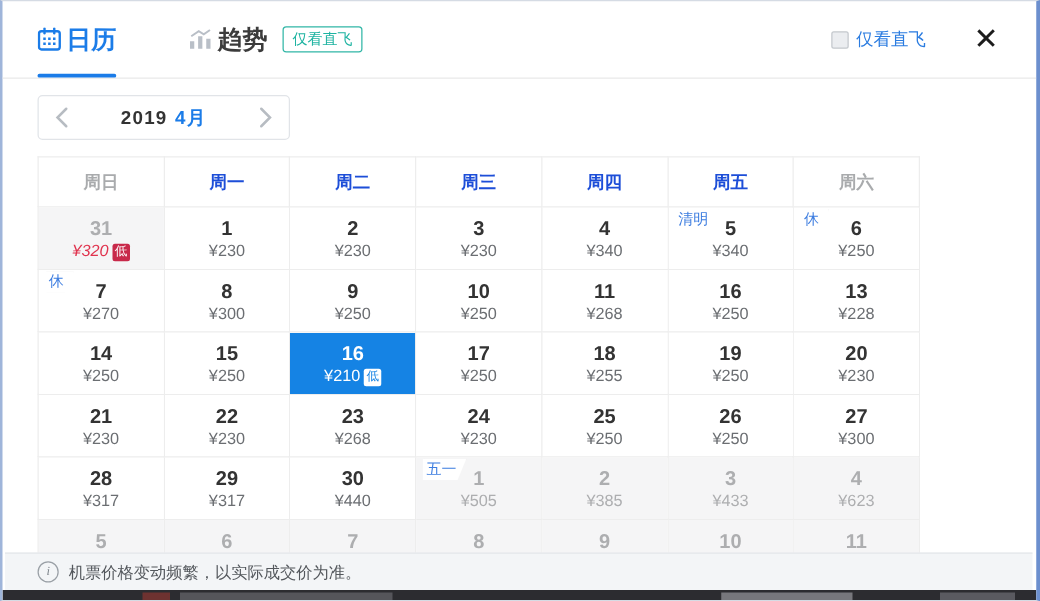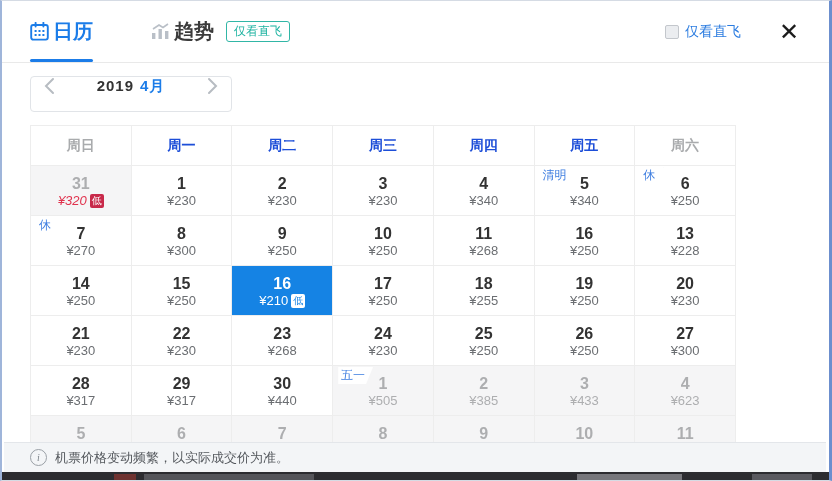--- a/index.html
+++ b/index.html
@@ -19,21 +19,21 @@
   .tab-trend{margin-left:58px;}
   .tab-trend .lbl{color:#3b3b3b;}
   .badge{margin-left:12px;border:1px solid #31b6a6;color:var(--green);font-size:12px;line-height:17px;padding:1px 7px;border-radius:3px;white-space:nowrap;}
   .rightgrp{margin-left:auto;display:flex;align-items:center;}
   .direct{display:flex;align-items:center;gap:6px;cursor:pointer;}
   .checkbox{width:12px;height:12px;background:#ebedf0;border:1px solid #c3c7cc;border-radius:2px;display:inline-block;}
   .direct .lbl{color:#2b7ce0;font-size:14px;}
   .close{margin-left:38px;font-size:24px;color:#1c1c1c;cursor:pointer;line-height:1;font-weight:400;}
   
   .monthnav{margin:13px 0 0 28px;width:202px;height:36px;box-sizing:border-box;border:1px solid #e1e4e8;border-radius:4px;
-    display:flex;justify-content:space-between;padding:0 13px;background:#fff;}
+    display:flex;align-items:center;justify-content:space-between;padding:0 13px;background:#fff;}
   .chev{display:inline-flex;cursor:pointer;}
   .ym{font-size:15px;font-weight:700;color:#333;letter-spacing:1px;}
   .ym .m{color:var(--accent);margin-left:6px;}
   
   table{margin:13px 28px 0;border-collapse:collapse;width:706px;table-layout:fixed;}
   th,td{border:1px solid var(--border);text-align:center;vertical-align:middle;}
   th{height:37px;font-size:14px;font-weight:700;color:#1d4ed8;background:#fff;}
   th.muted{color:var(--muted);}
   td{position:relative;height:47px;cursor:pointer;background:#fff;}
   td .day{font-size:16px;font-weight:700;color:#333;line-height:17px;margin-top:2px;}

